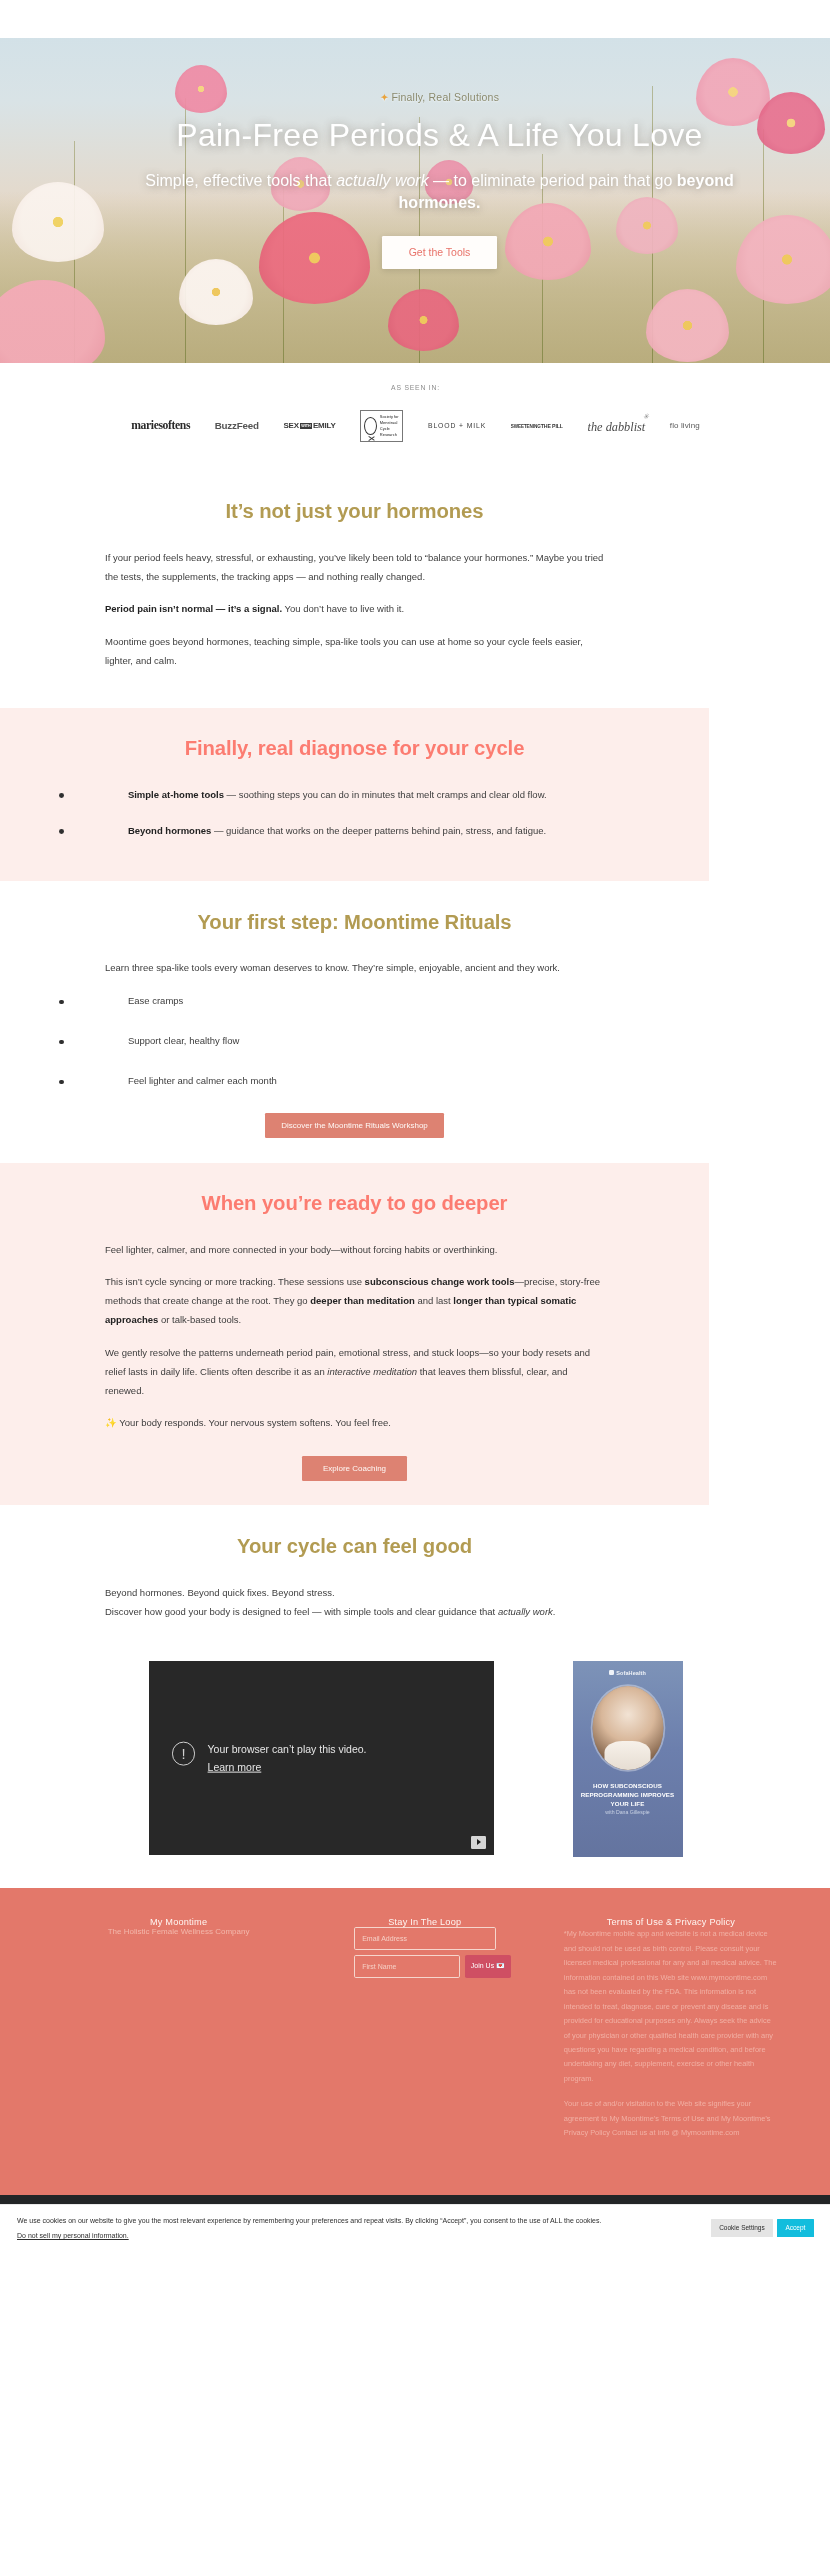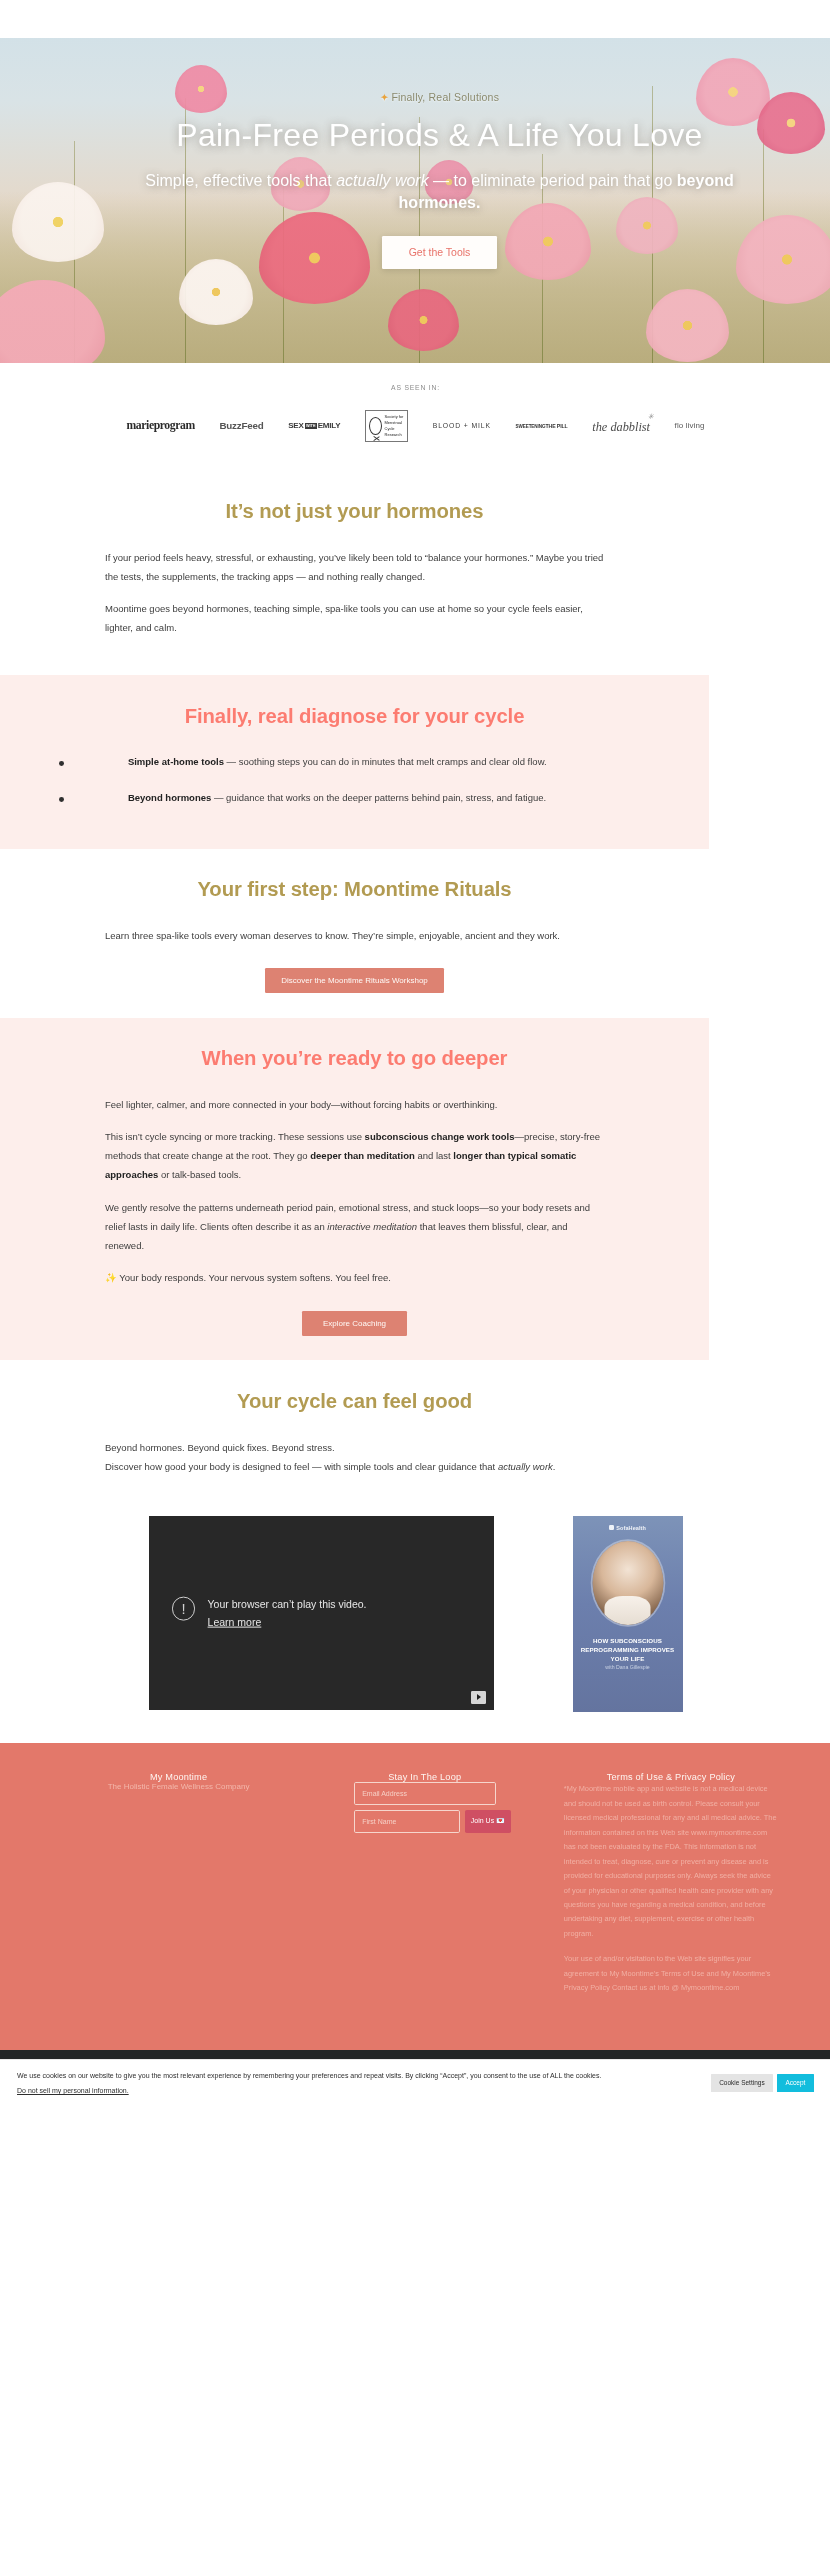--- a/index.html
+++ b/index.html
@@ -403,21 +403,21 @@
     <p class="hero-sub">
       <span>Simple, effective tools that </span><em>actually work</em><span> — to eliminate period pain that go </span><b>beyond hormones.</b>
     </p>
     <button class="hero-btn">Get the Tools</button>
   </div>
 </div>
 
 <div class="asseen">
   <div class="asseen-label">AS SEEN IN:</div>
   <div class="logo-row">
-    <div class="logo logo-marieclaire"><span>marie</span><span>program</span></div>
+    <div class="logo logo-marieclaire"><span>marie</span><span>softens</span></div>
     <div class="logo logo-buzzfeed">BuzzFeed</div>
     <div class="logo logo-sexwithemily">
       <span>SEX</span>
         <span class="with">WITH</span>
         <span>EMILY</span>
     </div>
     <div class="logo logo-smcr">
       <div class="qmark"></div>
       <div class="smcr-text">
         <div>Society for</div>
@@ -430,20 +430,21 @@
     <div class="logo logo-sweetening"><span>SWEETENING</span><span class="thepill">THE PILL</span></div>
     <div class="logo logo-dabblist"><span class="star">✳</span><span>the dabblist</span></div>
     <div class="logo logo-floliving">flo living</div>
   </div>
 </div>
 
 <div class="section sec-white">
   <h2 class="sec-title gold">It’s not just your hormones</h2>
   <div class="narrow">
     <p class="body">If your period feels heavy, stressful, or exhausting, you’ve likely been told to “balance your hormones.” Maybe you tried the tests, the supplements, the tracking apps — and nothing really changed.</p>
+    <p class="body"><b>Period pain isn’t normal — it’s a signal.</b><span> You don’t have to live with it.</span></p>
     <p class="body">Moontime goes beyond hormones, teaching simple, spa-like tools you can use at home so your cycle feels easier, lighter, and calm.</p>
   </div>
 </div>
 
 <div class="section sec-pink">
   <h2 class="sec-title coral">Finally, real diagnose for your cycle</h2>
   <div class="inner">
     <ul class="tight">
       <li>
         <span class="bullet"></span>
@@ -455,20 +456,36 @@
       </li>
     </ul>
   </div>
 </div>
 
 <div class="section sec-white">
   <h2 class="sec-title gold">Your first step: Moontime Rituals</h2>
   <div class="narrow">
     <p class="body">Learn three spa-like tools every woman deserves to know. They’re simple, enjoyable, ancient and they work.</p>
   </div>
+  <div class="inner" style="margin-top:11px;">
+    <ul class="tight spaced">
+      <li>
+          <span class="bullet"></span>
+          <span class="li-text">Ease cramps</span>
+        </li>
+      <li>
+          <span class="bullet"></span>
+          <span class="li-text">Support clear, healthy flow</span>
+        </li>
+      <li>
+          <span class="bullet"></span>
+          <span class="li-text">Feel lighter and calmer each month</span>
+        </li>
+    </ul>
+  </div>
   <div class="cta-wrap">
     <button class="cta-btn">Discover the Moontime Rituals Workshop</button>
   </div>
 </div>
 
 <div class="section sec-pink">
   <h2 class="sec-title coral">When you’re ready to go deeper</h2>
   <div class="narrow">
     <p class="body">Feel lighter, calmer, and more connected in your body—without forcing habits or overthinking.</p>
     <p class="body"><span>This isn’t cycle syncing or more tracking. These sessions use </span><b>subconscious change work tools</b><span>—precise, story-free methods that create change at the root. They go </span><b>deeper than meditation</b><span> and last </span><b>longer than typical somatic approaches</b><span> or talk-based tools.</span></p>

